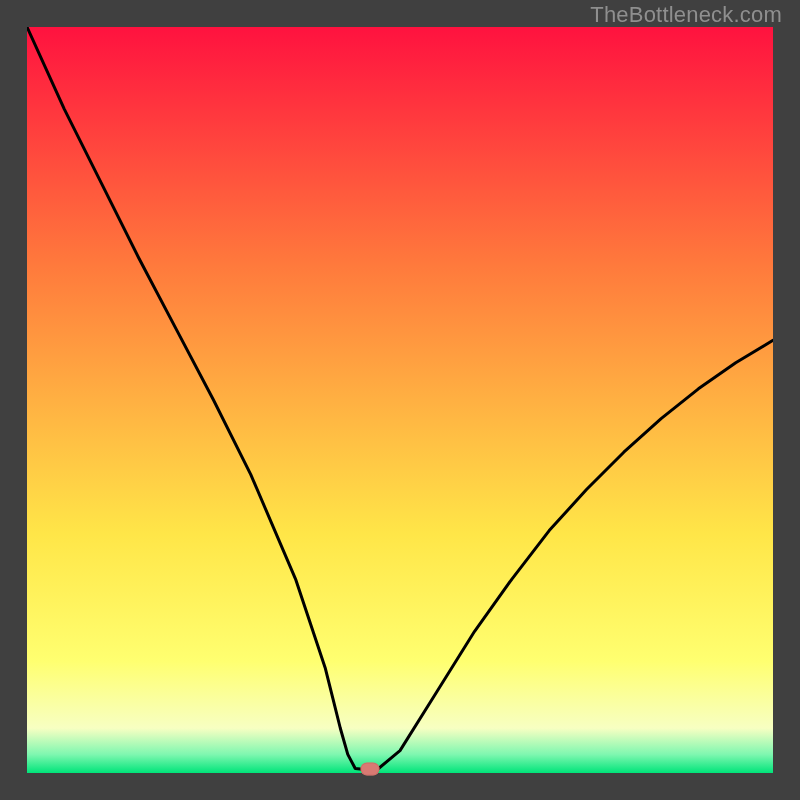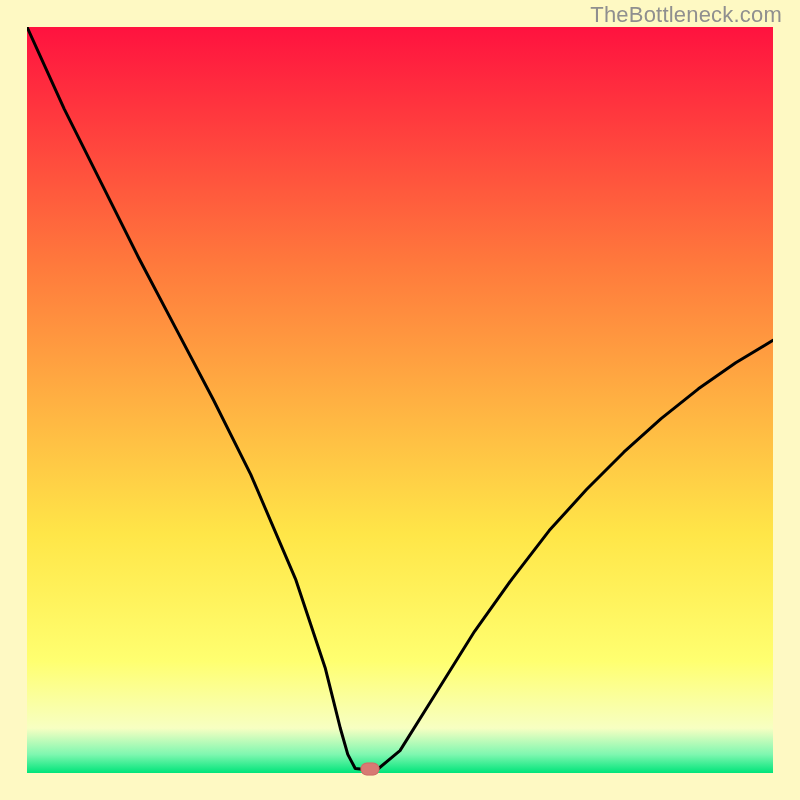--- a/index.html
+++ b/index.html
@@ -8,21 +8,21 @@
     width: 800px;
     height: 800px;
     background: #000;
     overflow: hidden;
     font-family: Arial, Helvetica, sans-serif;
   }
   .frame {
     position: absolute;
     left: 0; top: 0;
     width: 800px; height: 800px;
-    background: #fef9c3;
+    background: #404040;
   }
   .watermark {
     position: absolute;
     top: 2px;
     right: 18px;
     color: #8f8f8f;
     font-size: 22px;
     font-family: Arial, Helvetica, sans-serif;
     letter-spacing: 0.2px;
   }

